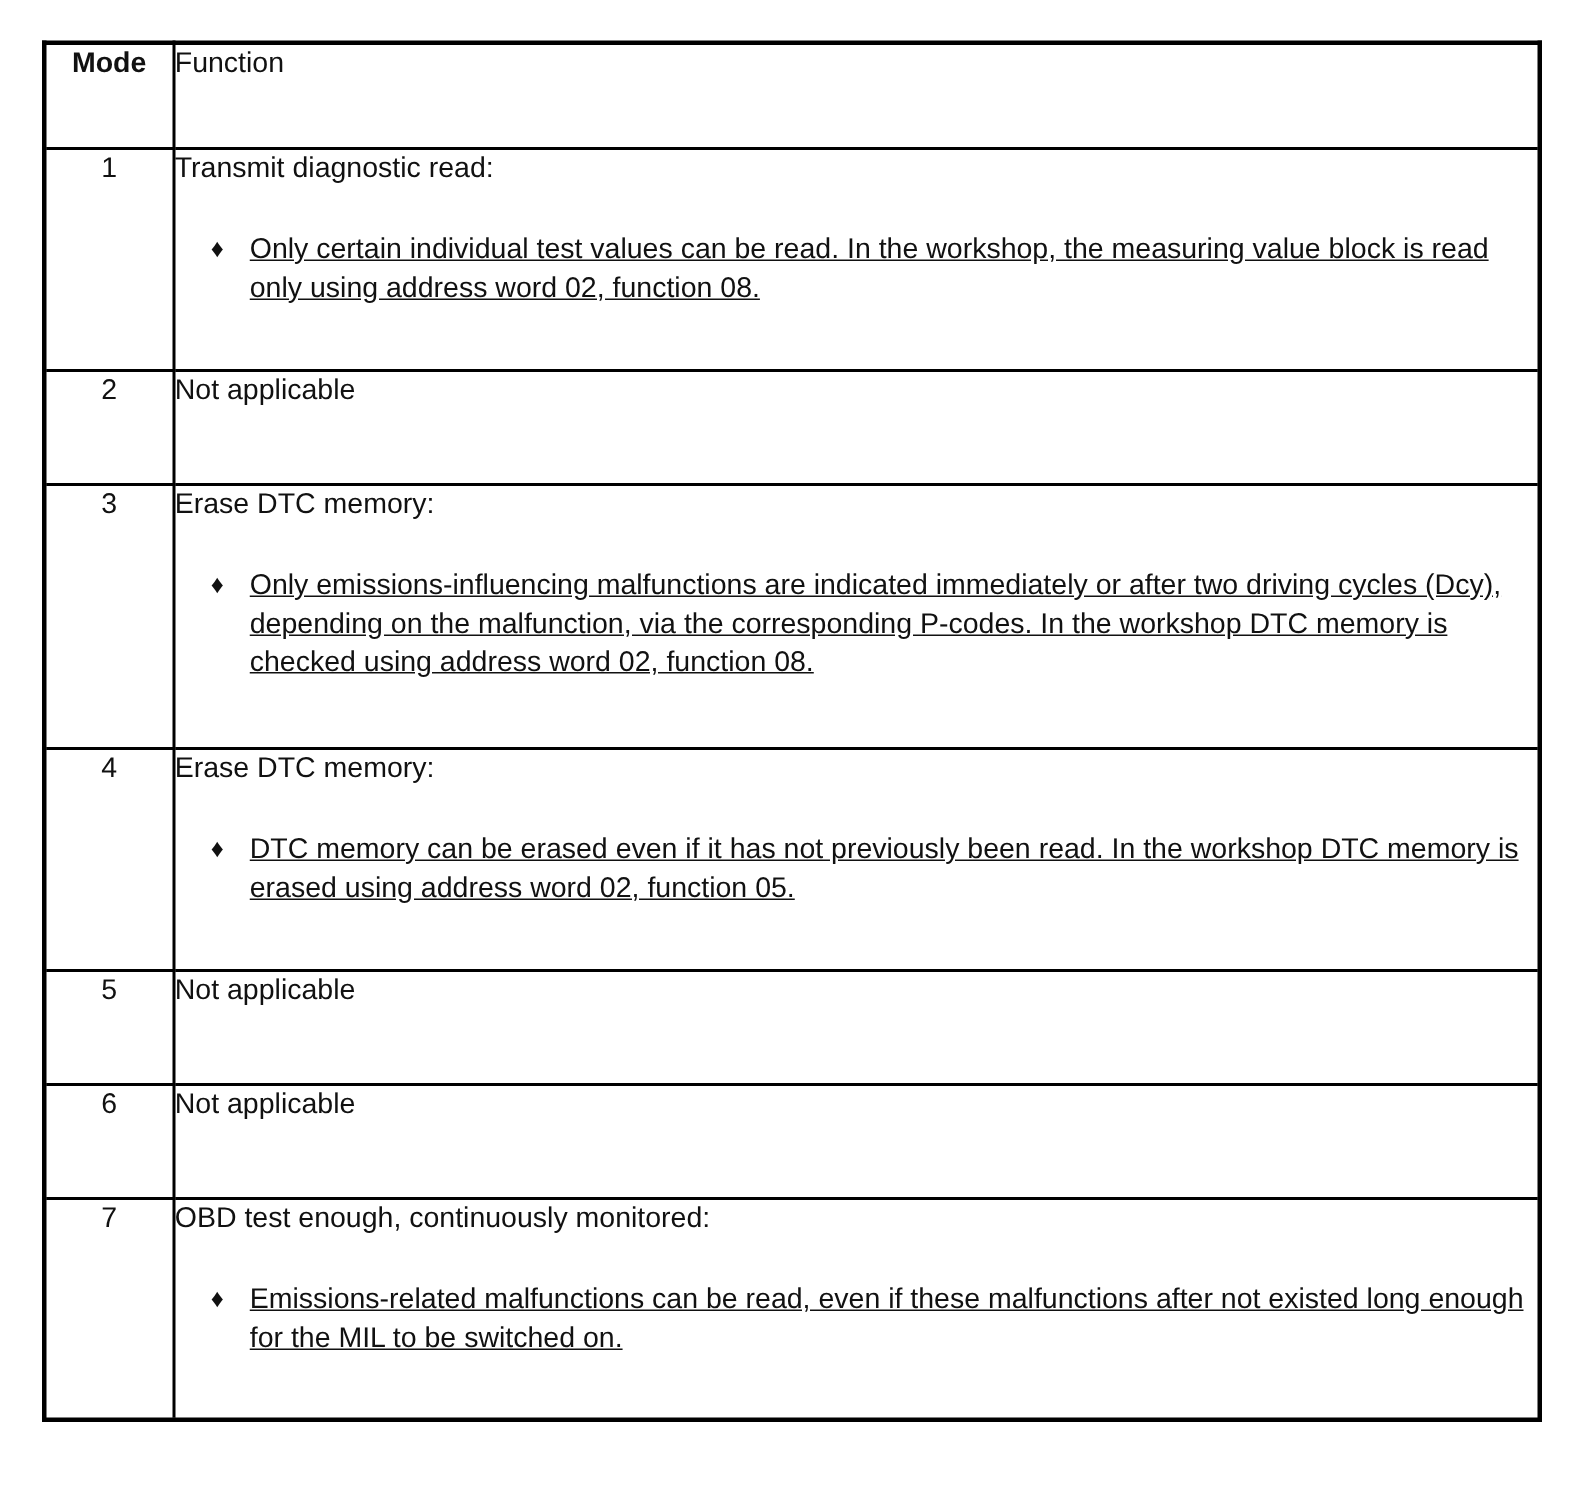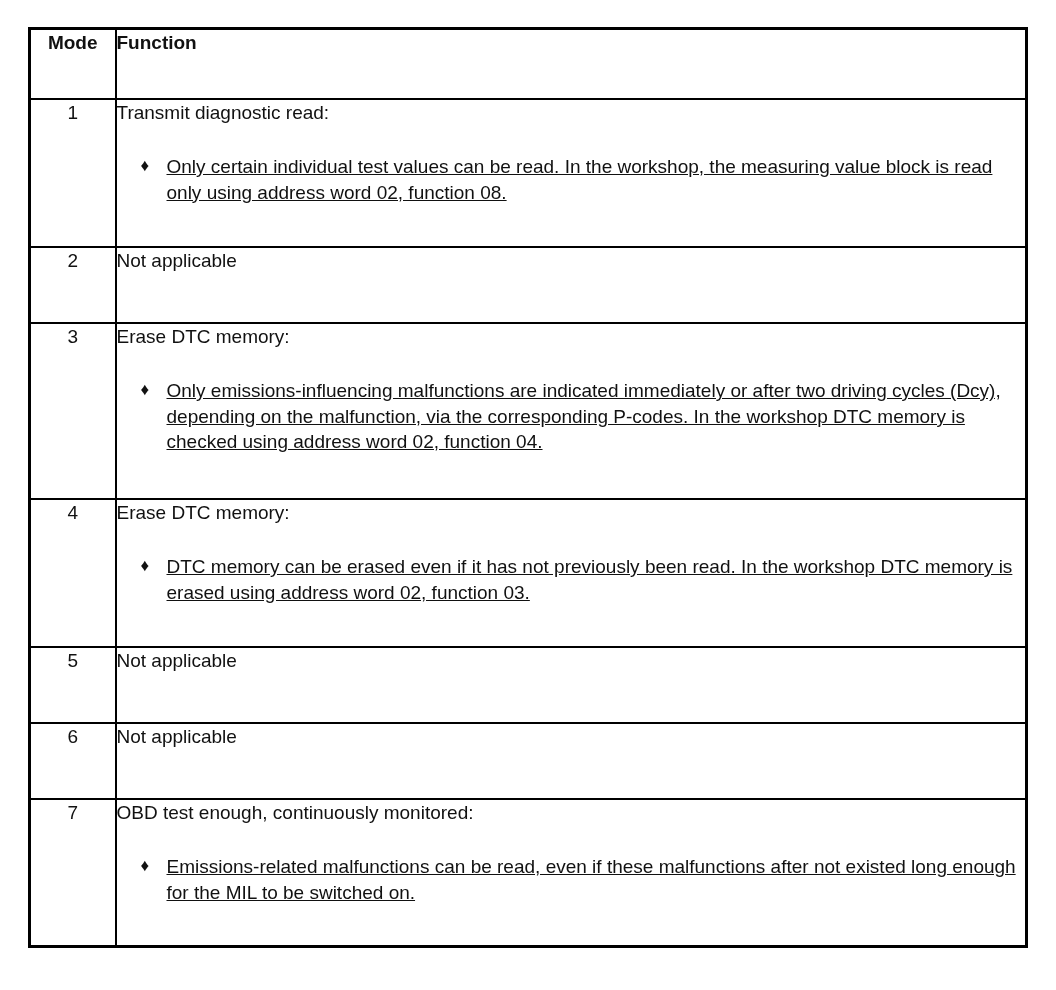--- a/index.html
+++ b/index.html
@@ -33,21 +33,21 @@
   }
   col.mode-col { width: 86px; }
   th.mode-h {
     text-align: center;
     font-weight: bold;
     padding-top: 9px;
     font-size: 19px;
   }
   th.func-h {
     text-align: left;
-    font-weight: bold;
+    font-weight: normal;
     padding: 9px 8px 0 7px;
     font-size: 19px;
   }
   tr.h-row   { height: 70px; }
   tr.r-tall  { height: 148px; }
   tr.r-xtall { height: 176px; }
   tr.r-short { height: 76px; }
   td.mode-cell {
     text-align: center;
     padding-top: 9px;
@@ -107,32 +107,32 @@
         <span class="row-title">Not applicable</span>
       </td>
     </tr>
 
     <tr class="r-xtall">
       <td class="mode-cell">3</td>
       <td class="func-cell">
         <span class="row-title">Erase DTC memory:</span>
         <div class="bullet-line">
           <span class="bullet-glyph">♦</span>
-          <span class="bullet-text">Only emissions-influencing malfunctions are indicated immediately or after two driving cycles (Dcy), depending on the malfunction, via the corresponding P-codes. In the workshop DTC memory is checked using address word 02, function 04.</span>
+          <span class="bullet-text">Only emissions-influencing malfunctions are indicated immediately or after two driving cycles (Dcy), depending on the malfunction, via the corresponding P-codes. In the workshop DTC memory is checked using address word 02, function 08.</span>
         </div>
       </td>
     </tr>
 
     <tr class="r-tall">
       <td class="mode-cell">4</td>
       <td class="func-cell">
         <span class="row-title">Erase DTC memory:</span>
         <div class="bullet-line">
           <span class="bullet-glyph">♦</span>
-          <span class="bullet-text">DTC memory can be erased even if it has not previously been read. In the workshop DTC memory is erased using address word 02, function 03.</span>
+          <span class="bullet-text">DTC memory can be erased even if it has not previously been read. In the workshop DTC memory is erased using address word 02, function 05.</span>
         </div>
       </td>
     </tr>
 
     <tr class="r-short">
       <td class="mode-cell">5</td>
       <td class="func-cell">
         <span class="row-title">Not applicable</span>
       </td>
     </tr>

